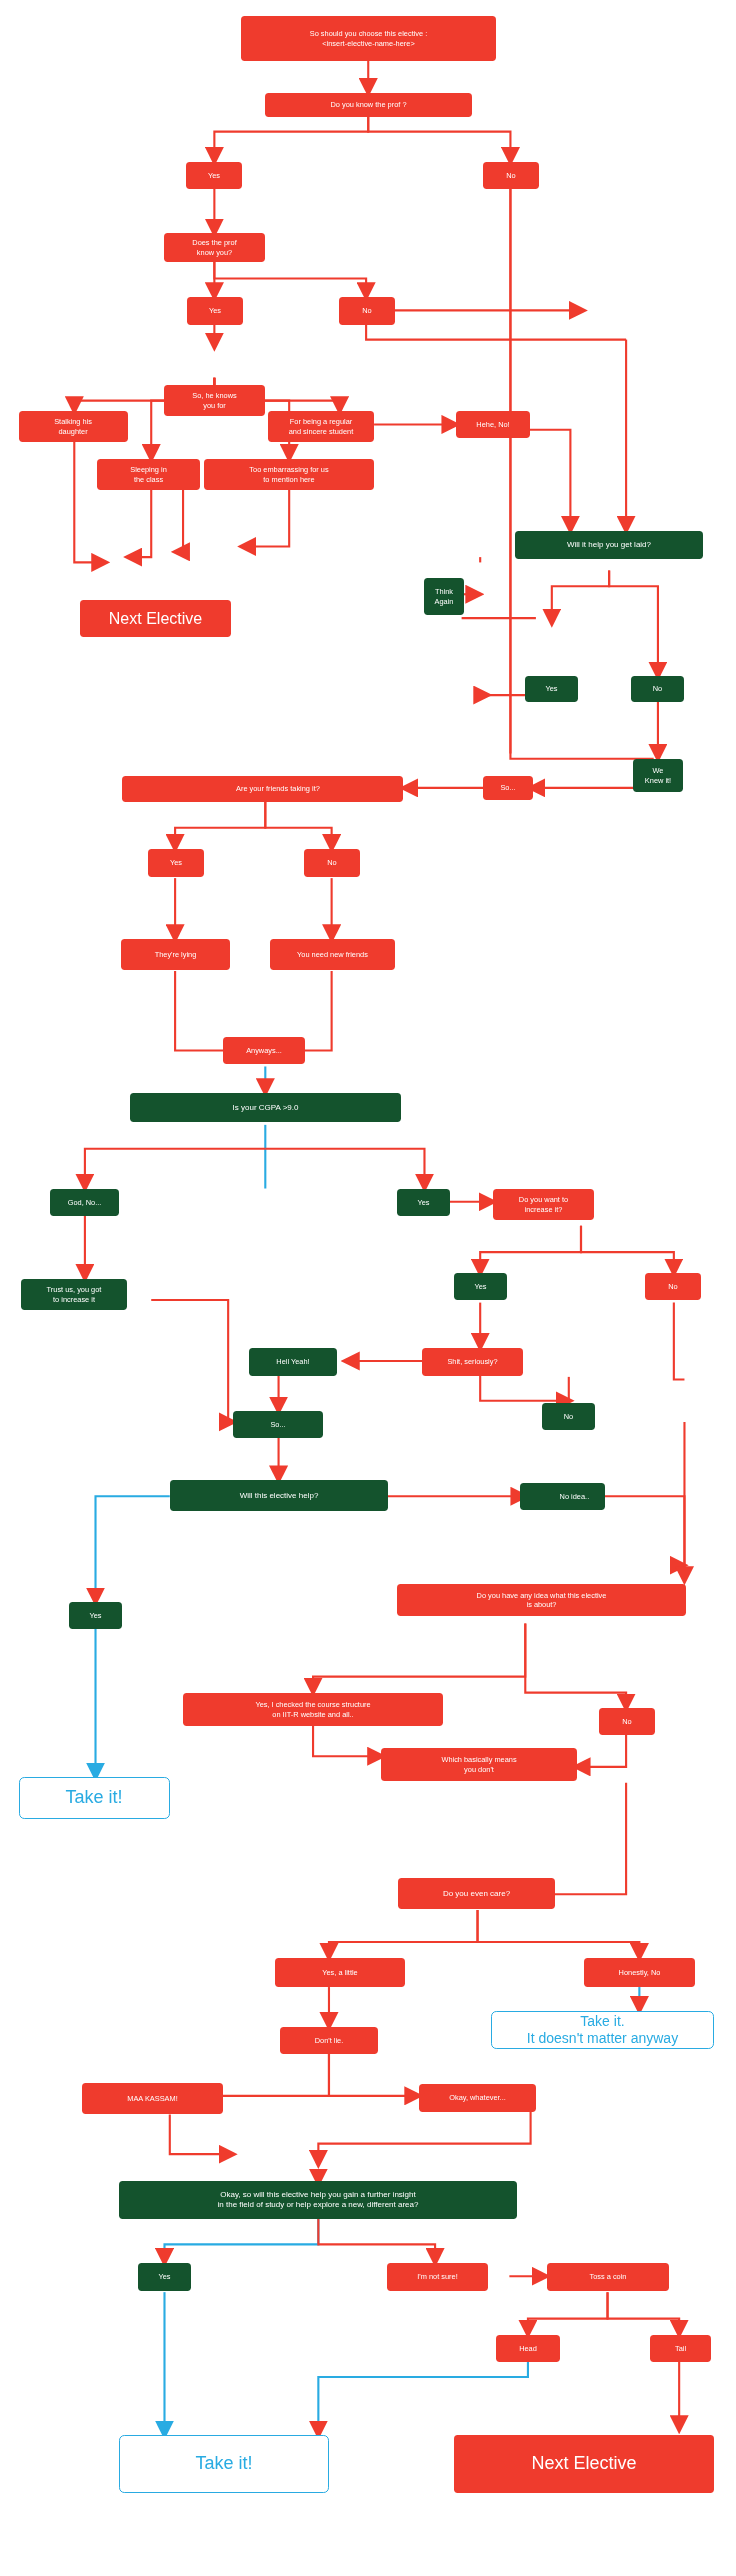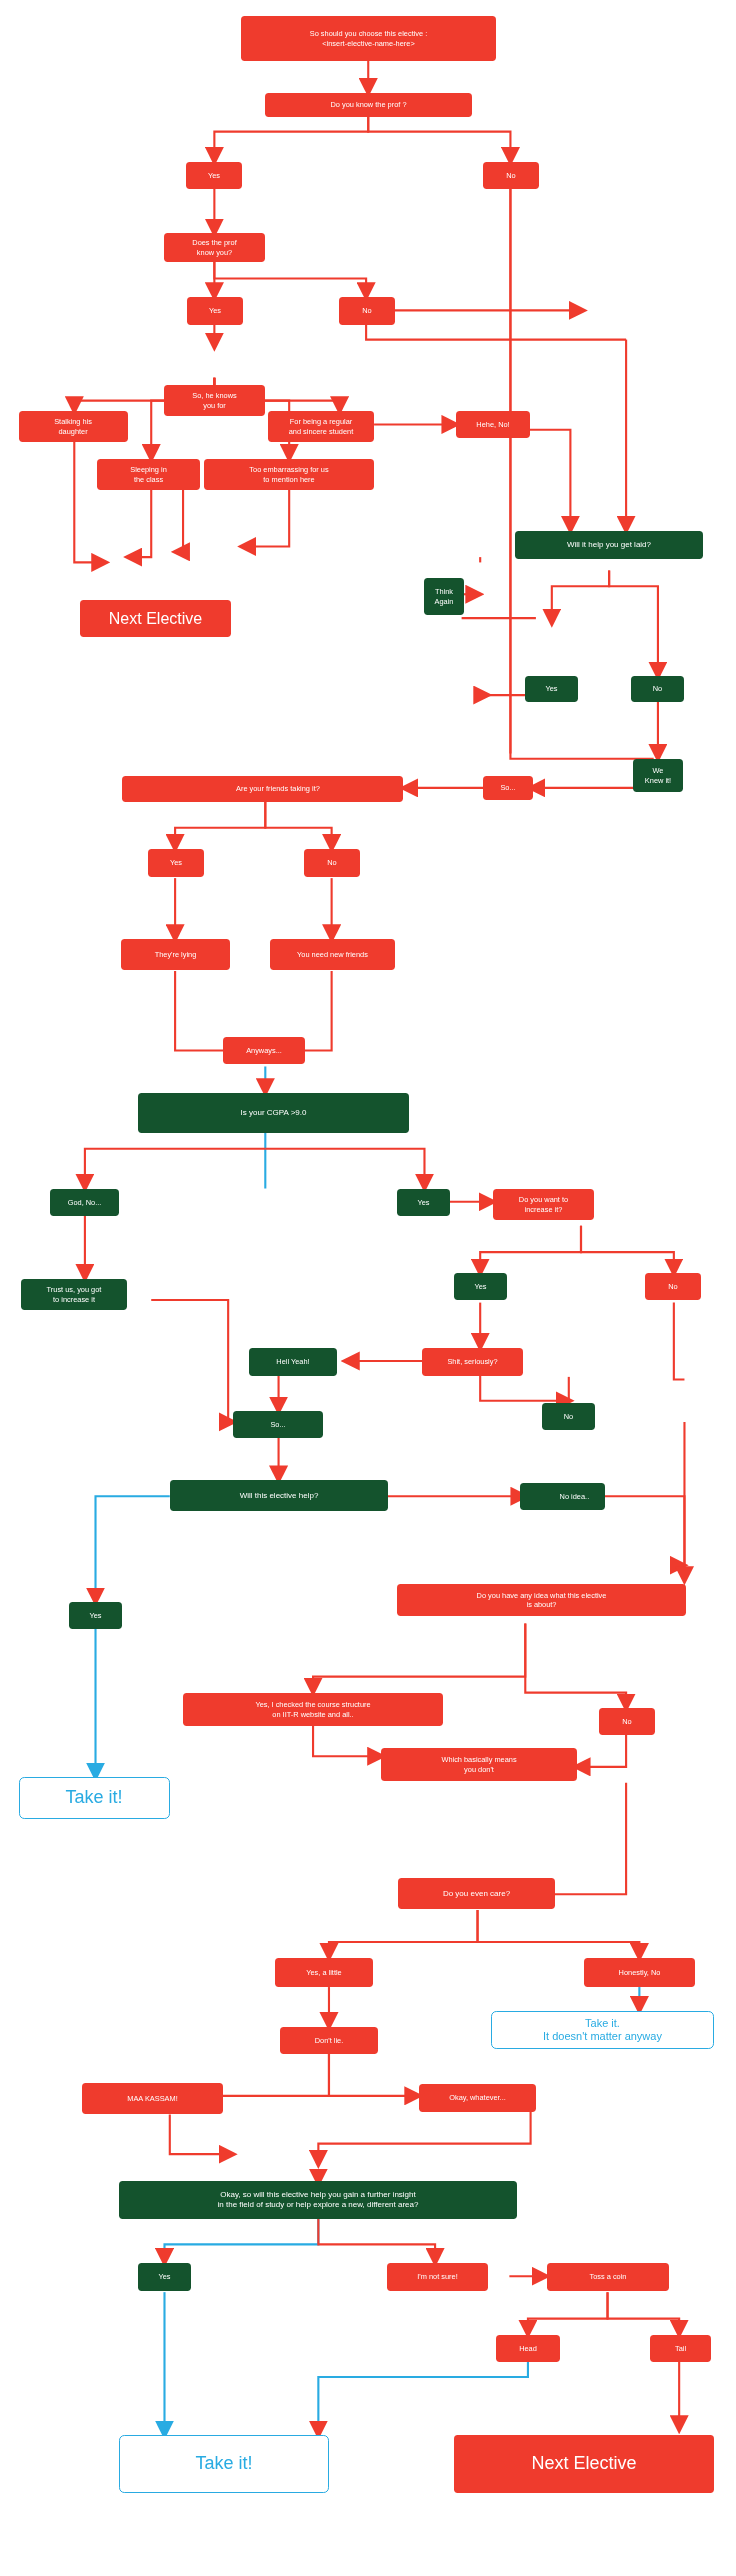--- a/index.html
+++ b/index.html
@@ -17,21 +17,21 @@
     padding:3.2px 4.2px;
   }
   .red{background:#ef3b2d;}
   .blue{background:#14532d;}
   .whitebox{
     background:#ffffff;border:1.1px solid #29abe2;color:#29abe2;
     border-radius:5.3px;
   }
   .f14{font-size:7.4px;}
   .f15{font-size:8px;}
-  .f18{font-size:11px;}
+  .f18{font-size:14px;}
   .f30{font-size:16px;}
   .f34{font-size:18px;}
   svg.links{position:absolute;left:0;top:0;width:737px;height:2576px;overflow:visible;}
 </style>
 </head>
 <body>
 
 <div id="canvas">
 
   <svg class="links" viewBox="0 0 1389 4855">
@@ -220,21 +220,21 @@
   <div class="node red f14" style="left:122px;top:776px;width:281px;height:25.5px;padding-left:35px;">Are your friends taking it?</div>
 
   <div class="node red f14" style="left:148px;top:849px;width:56px;height:28px;">Yes</div>
   <div class="node red f14" style="left:304px;top:849px;width:56px;height:28px;">No</div>
 
   <div class="node red f14" style="left:121px;top:939px;width:109px;height:31px;">They're lying</div>
   <div class="node red f14" style="left:270px;top:939px;width:125px;height:31px;">You need new friends</div>
 
   <div class="node red f14" style="left:223px;top:1037px;width:82px;height:26.5px;">Anyways...</div>
 
-  <div class="node blue f15" style="left:138px;top:1093px;width:271px;height:40px;">Is your CGPA &gt;9.0</div>
+  <div class="node blue f15" style="left:130px;top:1093px;width:271px;height:29px;">Is your CGPA &gt;9.0</div>
 
   <div class="node blue f14" style="left:50px;top:1189px;width:69px;height:26.5px;">God, No...</div>
   <div class="node blue f14" style="left:397px;top:1189px;width:53px;height:26.5px;">Yes</div>
 
   <div class="node red f14" style="left:493px;top:1189px;width:101px;height:31px;white-space:pre-line;">Do you want to
 increase it?</div>
 
   <div class="node blue f14" style="left:454px;top:1273px;width:53px;height:26.5px;">Yes</div>
   <div class="node red f14" style="left:645px;top:1273px;width:56px;height:26.5px;">No</div>
 
@@ -262,21 +262,21 @@
 
   <div class="node red f14" style="left:599px;top:1708px;width:56px;height:26.5px;">No</div>
 
   <div class="node red f14" style="left:381px;top:1748px;width:196px;height:33px;white-space:pre-line;">Which basically means
 you don't</div>
 
   <div class="node whitebox f34" style="left:18.6px;top:1777px;width:151px;height:42px;">Take it!</div>
 
   <div class="node red f15" style="left:398px;top:1878px;width:157px;height:31px;">Do you even care?</div>
 
-  <div class="node red f14" style="left:275px;top:1958px;width:98px;height:29px;">Yes, a little</div>
+  <div class="node red f14" style="left:275px;top:1958px;width:130px;height:29px;">Yes, a little</div>
   <div class="node red f14" style="left:584px;top:1958px;width:111px;height:29px;">Honestly, No</div>
 
   <div class="node red f14" style="left:280px;top:2027px;width:98px;height:26.5px;">Don't lie.</div>
 
   <div class="node whitebox f18" style="left:491px;top:2011px;width:223px;height:38px;white-space:pre-line;">Take it.
 It doesn't matter anyway</div>
 
   <div class="node red f14" style="left:82px;top:2083px;width:141px;height:31px;">MAA KASSAM!</div>
   <div class="node red f14" style="left:419px;top:2084px;width:117px;height:28px;">Okay, whatever...</div>
 

